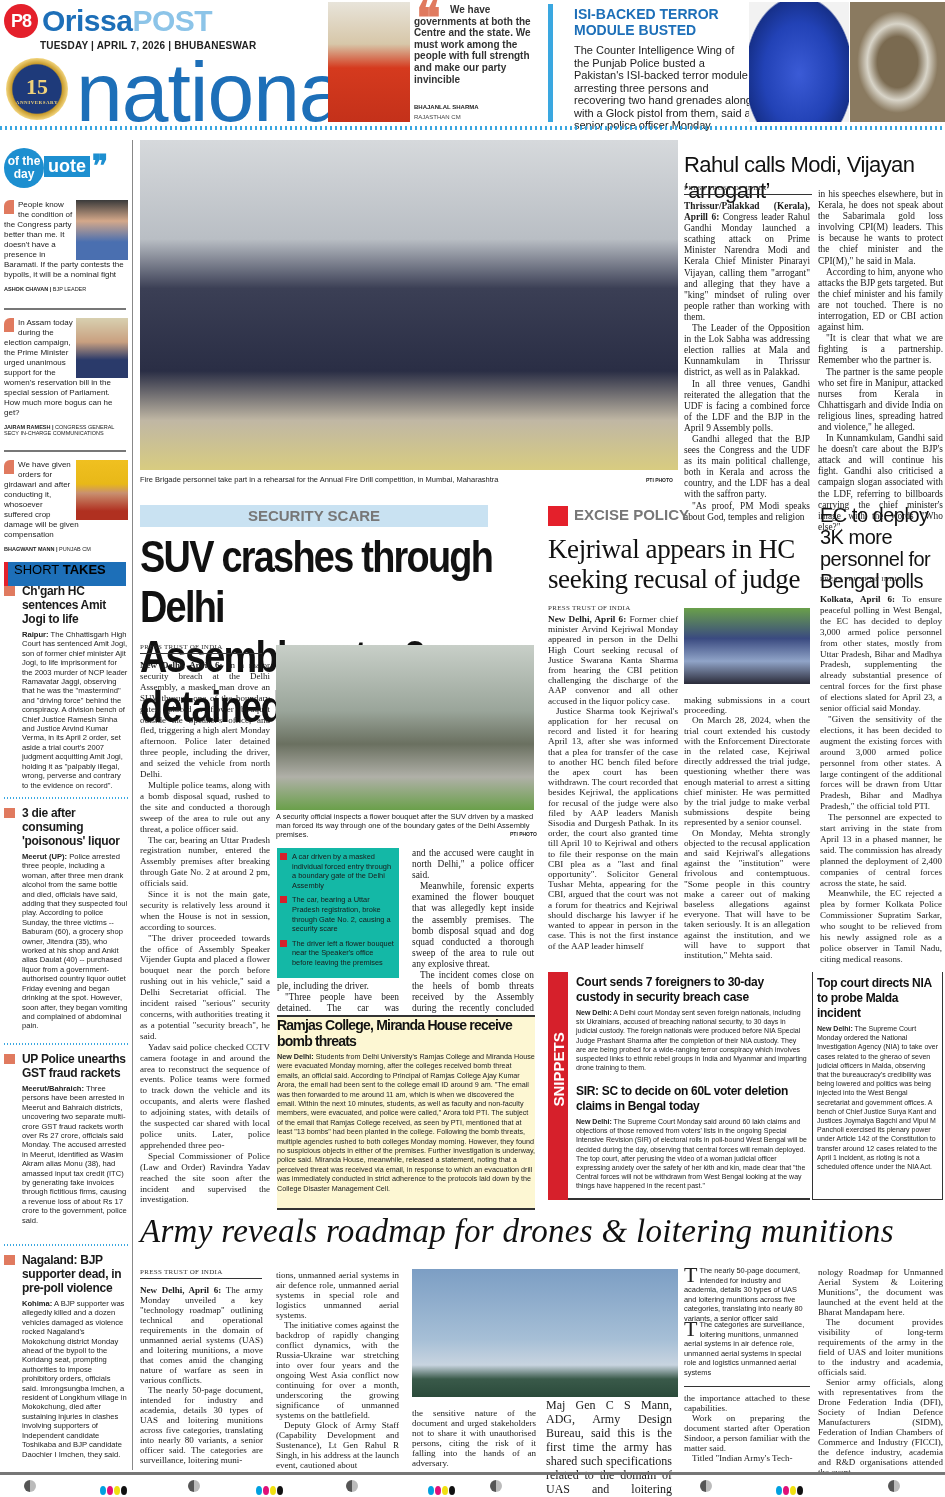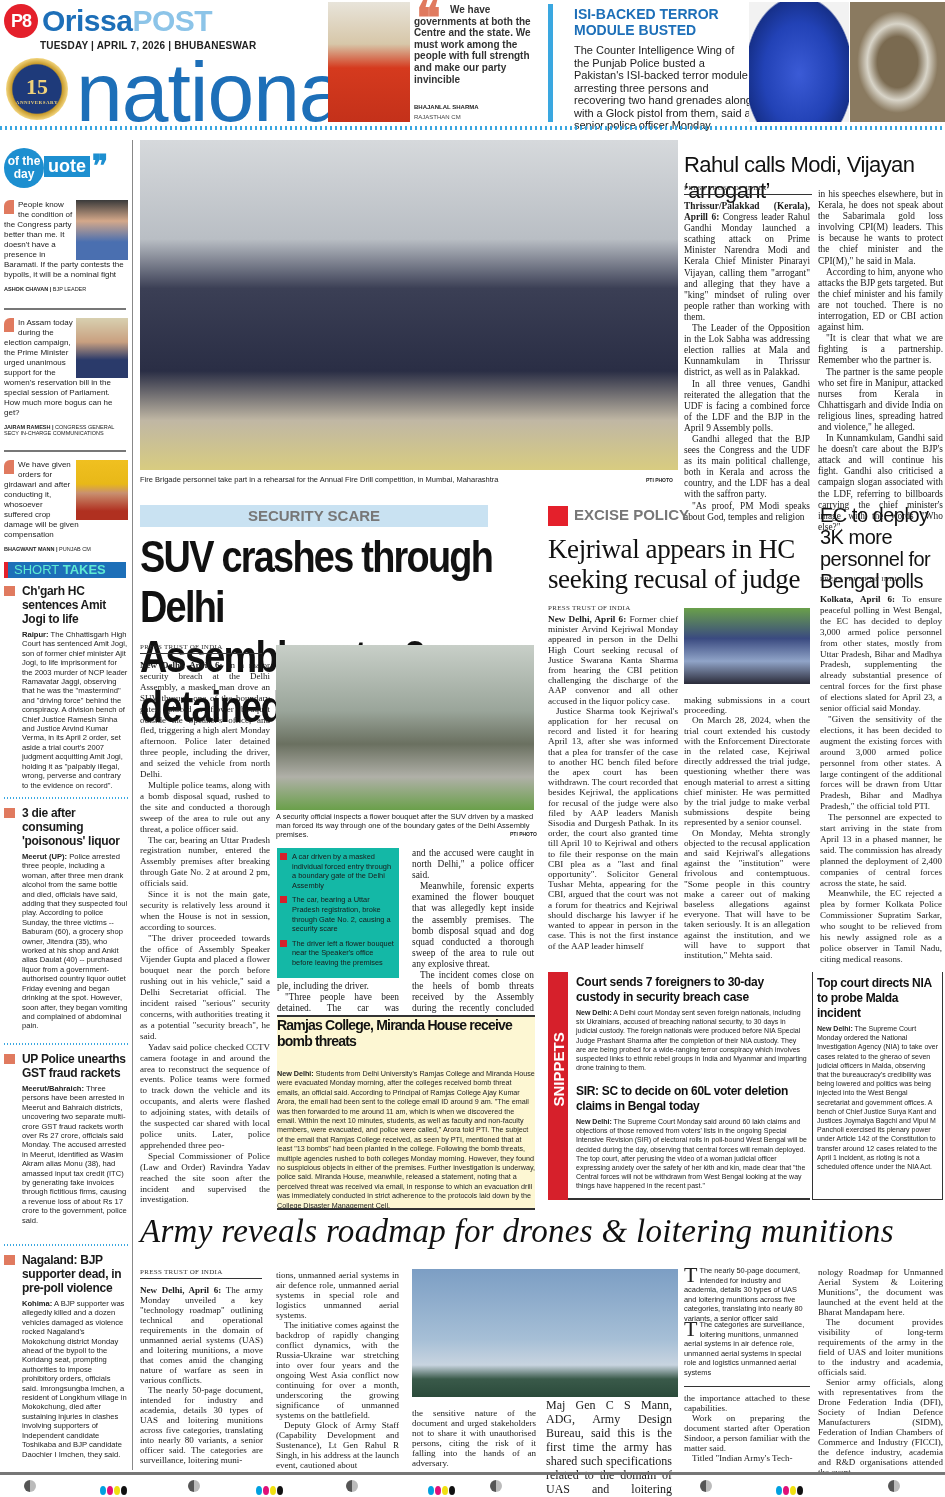--- a/index.html
+++ b/index.html
@@ -30,21 +30,21 @@
 .qotd .bubble{display:inline-block;background:#1d8fd0;color:#fff;border-radius:50%;width:40px;height:40px;text-align:center;font-size:12px;line-height:13px;padding-top:7px}
 .qotd .uote{display:inline-block;background:#1d8fd0;color:#fff;padding:0 4px;font-size:18px;vertical-align:top;margin-top:8px}
 .qotd .qq{color:#1d8fd0;font-size:30px;vertical-align:top;margin-left:2px}
 .qblock{position:absolute;left:4px;width:124px;font:8px "Liberation Sans",sans-serif;line-height:10px;color:#222}
 .qblock .mark{float:left;width:10px;height:14px;background:#e07a5f;border-radius:6px 0 0 0;margin:0 4px 2px 0}
 .qblock .pic{float:right;width:52px;height:60px;margin-left:3px}
 .qname{font:bold 5.5px "Liberation Sans",sans-serif;margin-top:6px;clear:both;color:#222}
 .qname span{font-weight:normal}
 .qdiv{position:absolute;left:4px;width:122px;height:2px;background:#777}
 .vline{left:132px;top:140px;width:1px;height:1330px;background:#888}
-.st-head{left:4px;top:562px;width:122px;height:16px;background:#1d6fb8;border-left:4px solid #e4202b;color:#5eead4;font:13px "Liberation Sans",sans-serif;padding-left:6px;line-height:16px}
+.st-head{left:4px;top:562px;width:122px;height:24px;background:#1d6fb8;border-left:4px solid #e4202b;color:#000000;font:13px "Liberation Sans",sans-serif;padding-left:6px;line-height:16px}
 .st-item{position:absolute;left:4px;width:124px}
 .st-item h3{font:bold 12px "Liberation Sans",sans-serif;line-height:14px;padding-left:18px;position:relative;letter-spacing:-0.3px}
 .st-item h3:before{content:"";position:absolute;left:0;top:2px;width:11px;height:10px;background:#e07a5f}
 .st-item p{font:7.6px "Liberation Sans",sans-serif;line-height:9.4px;padding-left:18px;margin-top:4px;color:#222}
 .st-item p b{font-weight:bold}
 .dotsep{position:absolute;left:4px;width:124px;height:2px;background:repeating-linear-gradient(90deg,#3aa7e0 0 1px,transparent 1px 3px)}
 
 .fire-photo{left:140px;top:140px;width:538px;height:330px;background:linear-gradient(180deg,#d6d9dc 0%,#b9bec4 30%,#3b3f55 45%,#2a2e45 70%,#c0b7a4 85%,#d8cc80 100%)}
 .caption{font:7.5px "Liberation Sans",sans-serif;color:#222}
 .credit{font:bold 5px "Liberation Sans",sans-serif;color:#222}
@@ -57,21 +57,21 @@
 .body b{font-weight:bold}
 
 .kicker{left:140px;top:505px;width:348px;height:22px;background:#c9e2f2;color:#777;font:bold 15px "Liberation Sans",sans-serif;text-align:center;line-height:22px}
 .suv-h{left:140px;top:532px;width:400px;font:bold 44px "Liberation Sans",sans-serif;line-height:50px;letter-spacing:-2px;transform:scaleX(0.86);transform-origin:left top;width:465px;color:#111}
 .bouquet-photo{left:276px;top:645px;width:258px;height:165px;background:linear-gradient(180deg,#c8cfc8 0%,#9aa59a 40%,#6a7060 60%,#b0b0a8 80%,#6aa04a 100%)}
 .bullets{left:277px;top:848px;width:122px;height:130px;background:#14b8a6;padding:4px 3px}
 .bullets li{list-style:none;font:7.4px "Liberation Sans",sans-serif;line-height:9.6px;padding-left:12px;position:relative;margin-bottom:5px}
 .bullets li:before{content:"";position:absolute;left:0;top:1px;width:7px;height:7px;background:#d6202b}
 .ramjas{left:277px;top:1015px;width:258px;height:195px;background:#fdf7d3;border-top:2px solid #333;border-bottom:2px solid #333;}
 .ramjas h3{font:bold 14px "Liberation Sans",sans-serif;letter-spacing:-0.8px;color:#111}
-.ramjas p{font:7.2px "Liberation Sans",sans-serif;line-height:9.4px;margin-top:20px;color:#222}
+.ramjas p{font:7.2px "Liberation Sans",sans-serif;line-height:9.4px;margin-top:3px;color:#222}
 
 .ex-sq{left:548px;top:506px;width:20px;height:20px;background:#e4202b}
 .ex-kicker{left:574px;top:506px;font:bold 15px "Liberation Sans",sans-serif;color:#777}
 .kej-h{left:548px;top:534px;width:262px;font:27px "Liberation Serif",serif;line-height:30px;color:#111;letter-spacing:-0.4px}
 .kej-photo{left:684px;top:608px;width:126px;height:76px;background:linear-gradient(180deg,#6aa04a 0%,#3a4a80 40%,#90a4c8 70%,#2a2a38 100%)}
 
 .ec-h{left:820px;top:504px;width:125px;font:20px "Liberation Sans",sans-serif;line-height:22px;letter-spacing:-0.5px;color:#111}
 
 .snip-box{left:548px;top:972px;width:262px;height:228px;border-bottom:2px solid #333}
 .snip-bar{left:548px;top:972px;width:20px;height:228px;background:#d6202b}

